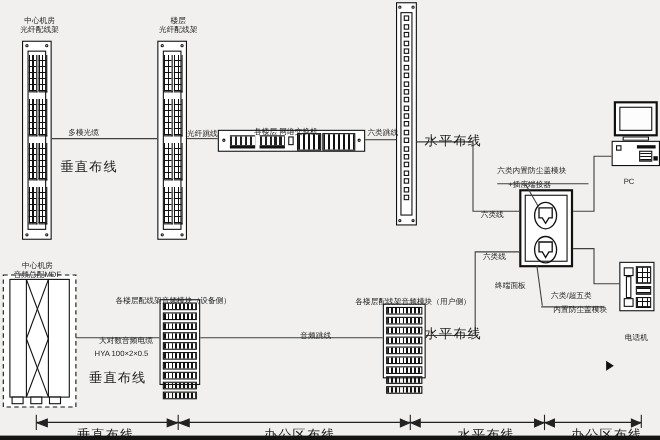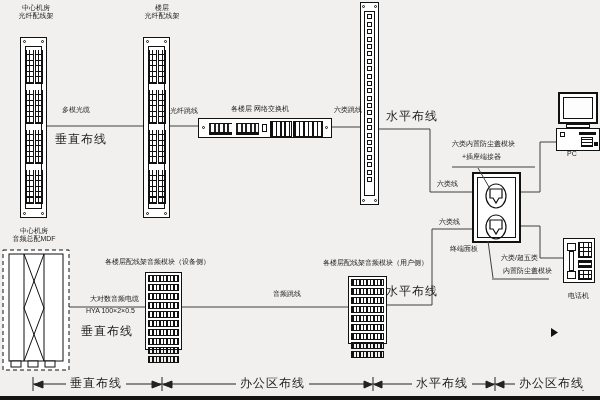--- a/index.html
+++ b/index.html
@@ -2,21 +2,21 @@
 <html><head>
 <meta charset="utf-8">
 <style>
   html,body{margin:0;padding:0;}
   .canvas{
     position:relative;width:600px;height:400px;overflow:hidden;
     background:#f1f0ee;
     font-family:"Liberation Sans","DejaVu Sans",sans-serif;
     color:#1c1c1c;
   }
-  .lbl{position:absolute;font-size:7px;line-height:8px;white-space:nowrap;color:#1c1c1c;z-index:5;}
+  .lbl{position:absolute;font-size:7px;line-height:8px;white-space:nowrap;color:#1c1c1c;z-index:5;margin-top:12px;}
   .lbl.center{text-align:center;}
   .lbl.big{font-size:12px;line-height:13px;letter-spacing:1px;}
   .dimlbl{background:#f1f0ee;padding:0 4px;z-index:6;}
   .panel{position:absolute;background:#fff;border:1px solid #111;box-sizing:border-box;z-index:2;}
   .screw{position:absolute;width:3px;height:3px;border:1px solid #111;border-radius:50%;background:#fff;box-sizing:border-box;}
   .panel-body{position:absolute;left:4px;top:8px;right:4px;bottom:8px;border:1px solid #111;}
   .mod-group{position:absolute;width:7px;height:33px;
     background-image:
       repeating-linear-gradient(0deg,#111 0 1px,rgba(0,0,0,0) 1px 5.5px),
       repeating-linear-gradient(90deg,#111 0 1px,rgba(0,0,0,0) 1px 3.5px);

